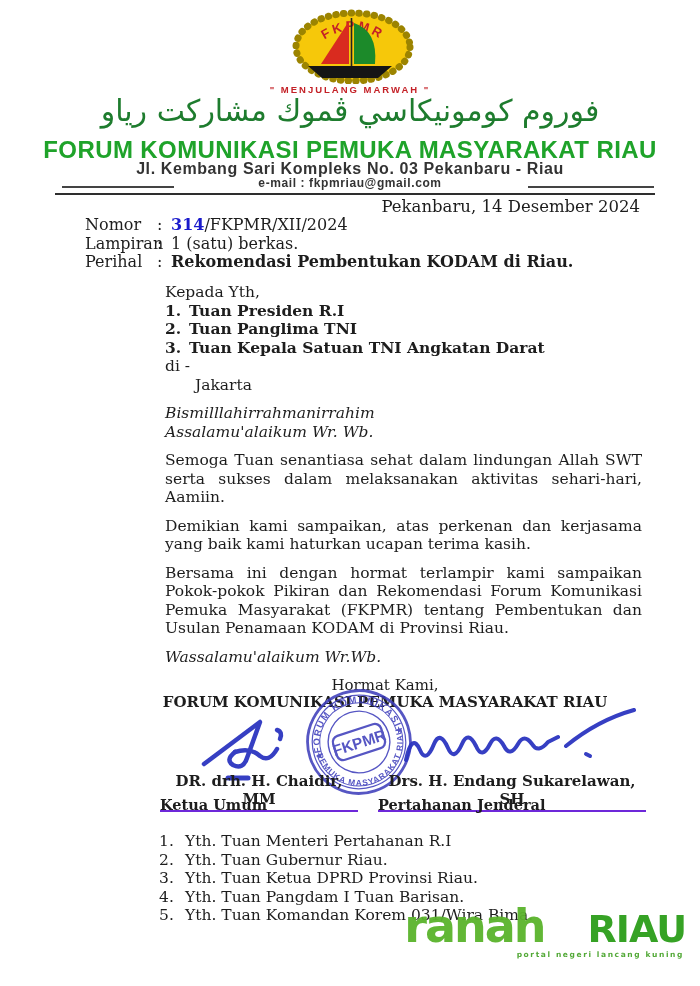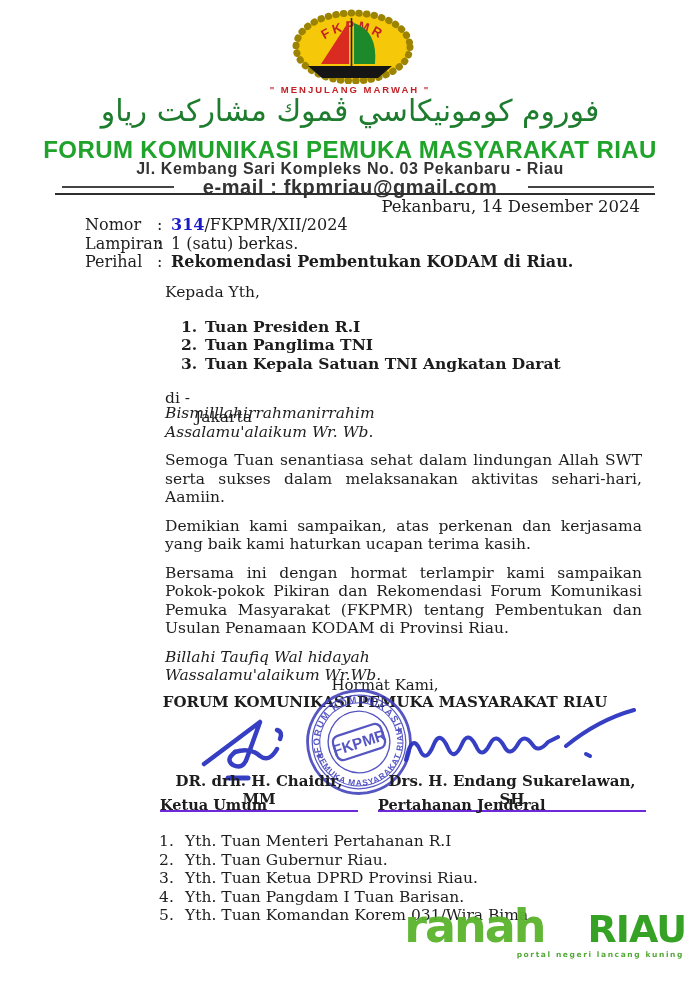--- a/index.html
+++ b/index.html
@@ -11,36 +11,36 @@
   
   .motto{top:84px;font-family:"Liberation Sans",sans-serif;font-weight:bold;
          font-size:9.5px;letter-spacing:2px;color:#c42127;}
   .jawi{top:94px;font-size:30px;line-height:34px;color:#1e7c2e;direction:rtl;
         font-family:"DejaVu Sans",sans-serif;}
   .orgname{top:136px;font-family:"Liberation Sans",sans-serif;font-weight:800;
            font-size:24px;color:#1fa32a;letter-spacing:0.4px;}
   .addr{top:160px;font-family:"Liberation Sans",sans-serif;font-weight:bold;
         font-size:16px;color:#333;letter-spacing:0.6px;}
   .email{top:176px;font-family:"Liberation Sans",sans-serif;font-weight:bold;
-         font-size:20px;color:#333;letter-spacing:0.6px;}
+         font-size:12px;color:#333;letter-spacing:0.6px;}
   .uline{border-bottom:2px solid #444;height:0;}
   .rule{border-bottom:2px solid #2e2e2e;height:0;}
 
   
   .dateline{top:197px;left:0;right:60px;text-align:right;font-size:16.5px;}
   .meta{left:85px;top:216px;font-size:16px;line-height:18.5px;}
   .meta-row{display:flex;}
   .meta-row .lbl{width:72px;}
   .meta-row .col{width:14px;}
   .num{color:#1a1acc;font-weight:bold;}
   .bold{font-weight:bold;}
 
   
   .recip{left:165px;top:283px;font-size:15.5px;line-height:18.5px;}
-  ol.numlist{list-style:none;margin:16px;padding:0;counter-reset:it;}
+  ol.numlist{list-style:none;margin:0;padding:0;counter-reset:it;}
   ol.numlist li{counter-increment:it;}
   ol.numlist li::before{content:counter(it) ".";display:inline-block;width:24px;}
   .recip li{font-weight:bold;}
   .indent{margin-left:30px;}
 
   
   .body{left:165px;top:404px;width:477px;font-size:15.5px;line-height:18.5px;}
   .body p{margin:0 0 10px 0;text-align:justify;}
   .it{font-style:italic;}
 
@@ -134,21 +134,20 @@
     <div>di -</div>
     <div class="indent">Jakarta</div>
   </div>
 
   <div class="abs body">
     <p class="it" style="margin-bottom:0;">Bismilllahirrahmanirrahim</p>
     <p class="it">Assalamu'alaikum Wr. Wb.</p>
     <p>Semoga Tuan senantiasa sehat dalam lindungan Allah SWT serta sukses dalam melaksanakan aktivitas sehari-hari, Aamiin.</p>
     <p>Demikian kami sampaikan, atas perkenan dan kerjasama yang baik kami haturkan ucapan terima kasih.</p>
     <p>Bersama ini dengan hormat terlampir kami sampaikan Pokok-pokok Pikiran dan Rekomendasi Forum Komunikasi Pemuka Masyarakat (FKPMR) tentang Pembentukan dan Usulan Penamaan KODAM di Provinsi Riau.</p>
-    <p class="it" style="margin-bottom:0;">Billahi Taufiq Wal hidayah</p>
     <p class="it">Wassalamu'alaikum Wr.Wb.</p>
   </div>
 
   <div class="abs hormat">Hormat Kami,</div>
   <div class="abs sigorg">FORUM KOMUNIKASI PEMUKA MASYARAKAT RIAU</div>
 
   <svg class="abs stamp" width="112" height="112" viewBox="0 0 120 120">
     <g transform="rotate(-18 60 60)" fill="none" stroke="#3d3dbb">
       <circle cx="60" cy="60" r="55" stroke-width="3"></circle>
       <circle cx="60" cy="60" r="50" stroke-width="1.3"></circle>

